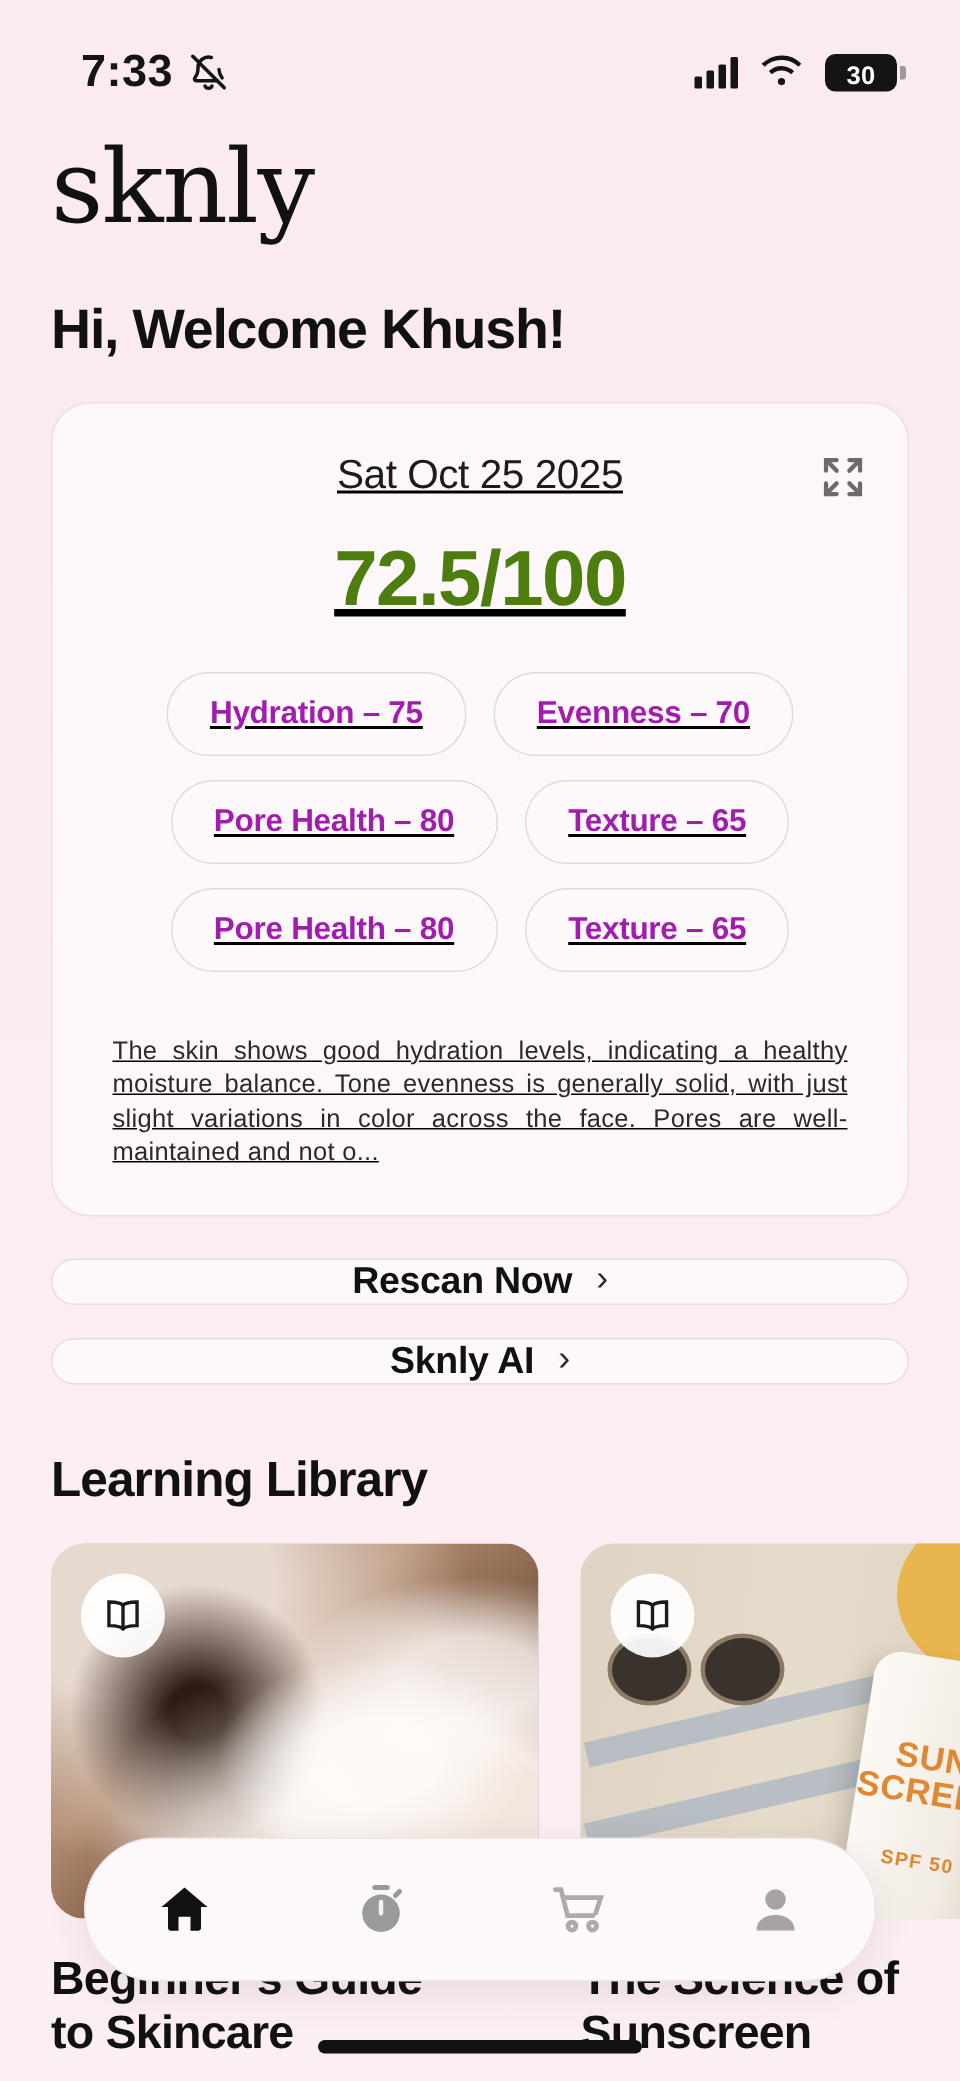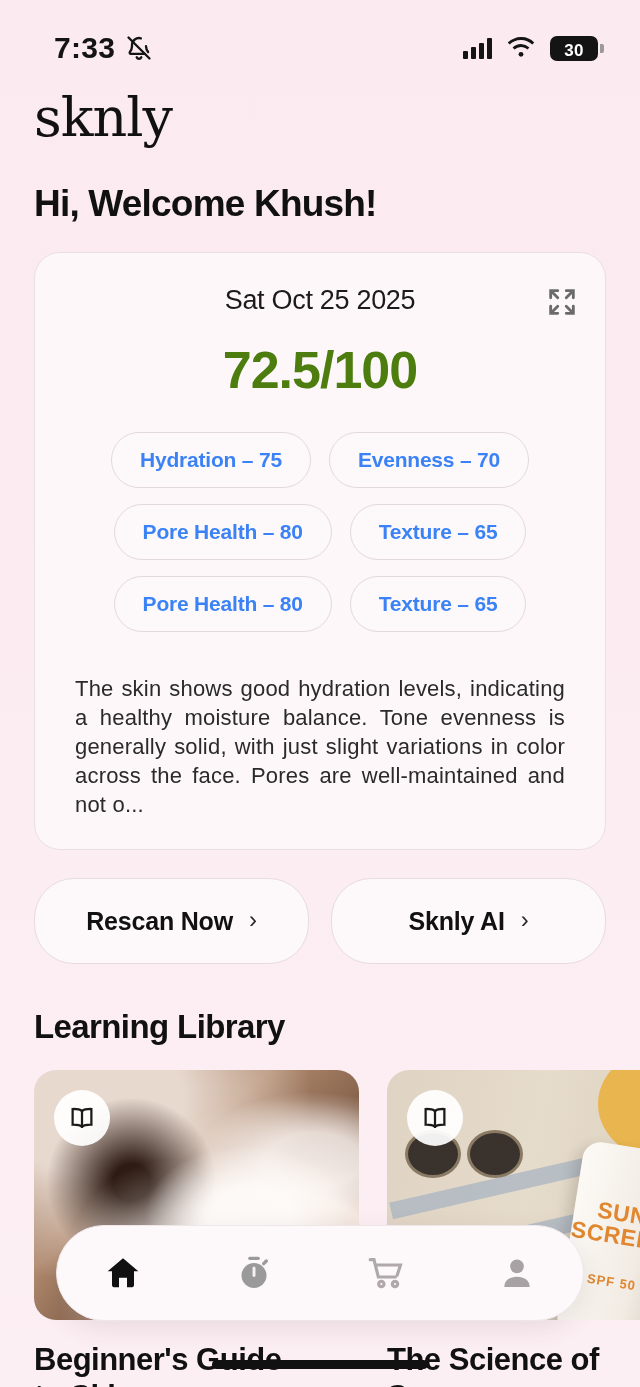--- a/index.html
+++ b/index.html
@@ -47,21 +47,21 @@
     content: "";
     position: absolute; right: -6px; top: 8px;
     width: 4px; height: 9px;
     background: #9a9a9a; border-radius: 0 2px 2px 0;
   }
 
   
   .brand {
     padding: 8px 0 0 34px;
     font-family: "DejaVu Serif", serif;
-    font-size: 54px;
+    font-size: 68px;
     font-weight: 400;
     letter-spacing: -1px;
     color: #111;
   }
 
   .greeting {
     padding: 34px 40px 0 34px;
     font-size: 37px;
     font-weight: 800;
     letter-spacing: -.8px;
@@ -69,20 +69,21 @@
   }
 
   
   .card {
     margin: 27px 34px 0 34px;
     background: #fdf7f9;
     border: 1px solid #eadfe4;
     border-radius: 26px;
     padding: 28px 26px 30px 26px;
     position: relative;
+    text-decoration: underline;
   }
   .card-date {
     text-align: center;
     font-size: 27px;
     font-weight: 500;
     color: #1b1b1b;
     letter-spacing: -.3px;
     padding-top: 4px;
   }
   .expand-icon {
@@ -110,40 +111,41 @@
     gap: 18px;
     justify-content: center;
   }
   .pill {
     border: 1px solid #e3d8dd;
     background: #fdf9fa;
     border-radius: 30px;
     padding: 15px 28px;
     font-size: 21px;
     font-weight: 700;
-    color: #3b82f6;
+    color: #a21caf;
     white-space: nowrap;
     letter-spacing: -.2px;
     text-align: center;
   }
   .summary {
     margin-top: 42px;
     padding: 0 14px;
-    font-size: 22px;
+    font-size: 17px;
     line-height: 1.32;
     color: #2a2a2a;
     text-align: justify;
     letter-spacing: .2px;
   }
 
   
   .actions {
     margin: 28px 34px 0 34px;
     display: flex;
     gap: 22px;
+    flex-direction: column;
   }
   .action-btn {
     flex: 1;
     background: #fdf8fa;
     border: 1px solid #e7dce1;
     border-radius: 40px;
     height: 86px;
     display: flex;
     align-items: center;
     justify-content: center;

